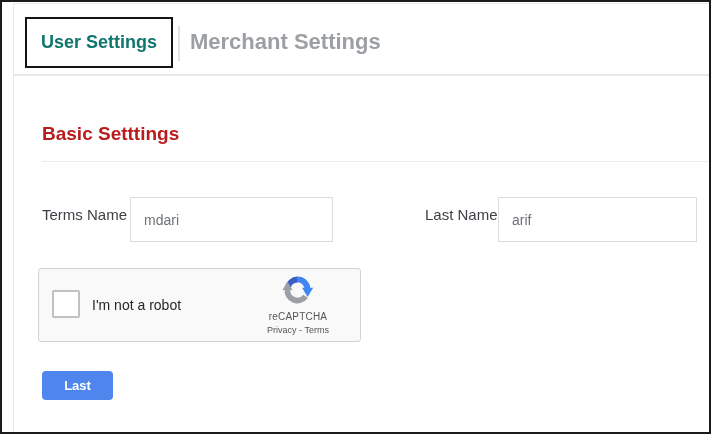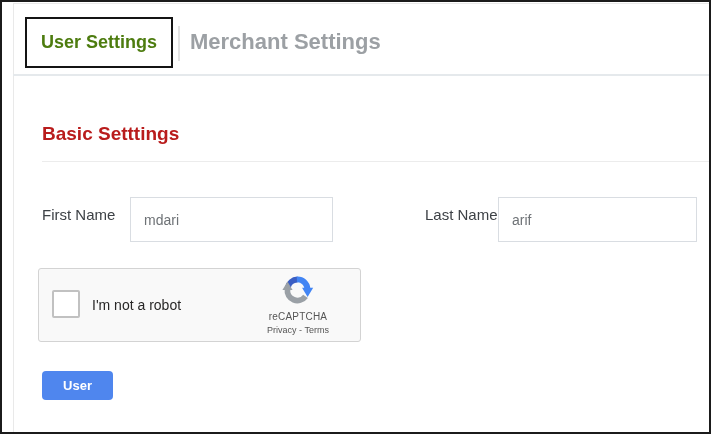--- a/index.html
+++ b/index.html
@@ -18,21 +18,21 @@
   .card-left-line { position: absolute; left: 13px; top: 3px; bottom: 0; width: 1px; background: #e9e9e9; }
   .card-top-line  { position: absolute; left: 13px; top: 3px; right: 0; height: 1px; background: #e9e9e9; }
 
   
   .highlight-box {
     position: absolute; left: 25px; top: 17px; width: 148px; height: 51px;
     border: 2px solid #141414; background: #ffffff;
     display: flex; align-items: center; justify-content: center;
   }
   .tab-active {
-    color: #4d7c0f; font-size: 18px; font-weight: 600; cursor: pointer; white-space: nowrap; text-align: center;
+    color: #0f766e; font-size: 18px; font-weight: 600; cursor: pointer; white-space: nowrap; text-align: center;
   }
   .tab-divider { position: absolute; left: 178px; top: 26px; width: 2px; height: 35px; background: #e3e3e3; }
   .tab-inactive {
     position: absolute; left: 190px; top: 31px; font-size: 22px; font-weight: 600;
     color: #9ca0a4; cursor: pointer; line-height: 22px; white-space: nowrap;
   }
   .tabbar-underline { position: absolute; left: 13px; right: 0; top: 74px; height: 2px; background: #e5e9ec; }
 
   
   .section-title {
@@ -97,21 +97,21 @@
   <div class="highlight-box">
     <span class="tab-active">User Settings</span>
   </div>
   <div class="tab-divider"></div>
   <span class="tab-inactive">Merchant Settings</span>
   <div class="tabbar-underline"></div>
 
   <h2 class="section-title">Basic Setttings</h2>
   <div class="section-divider"></div>
 
-  <label class="field-label label-first">First Name</label>
+  <label class="field-label label-first">Terms Name</label>
   <input class="text-input input-first" type="text" value="mdari" style="">
 
   <label class="field-label label-last">Last Name</label>
   <input class="text-input input-last" type="text" value="arif" style="">
 
   <div class="recaptcha">
     <div class="recaptcha-checkbox"></div>
     <span class="recaptcha-label">I'm not a robot</span>
 
     <svg class="recaptcha-logo" viewBox="0 0 32 32" xmlns="http://www.w3.org/2000/svg">
@@ -128,16 +128,16 @@
     </svg>
 
     <div class="recaptcha-brand">reCAPTCHA</div>
     <div class="recaptcha-links">
       <span>Privacy</span>
       <span class="sep">-</span>
       <span>Terms</span>
     </div>
   </div>
 
-  <button class="save-btn">User</button>
+  <button class="save-btn">Last</button>
 
   <div class="outer-border"></div>
 </div>
 
 </body></html>

